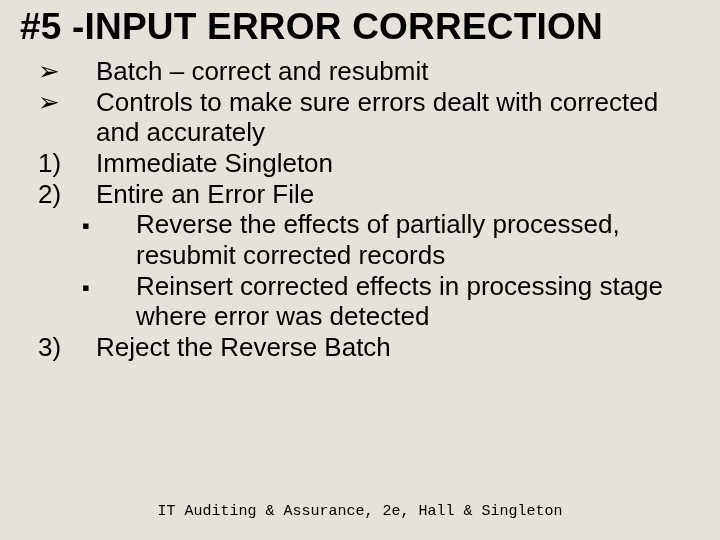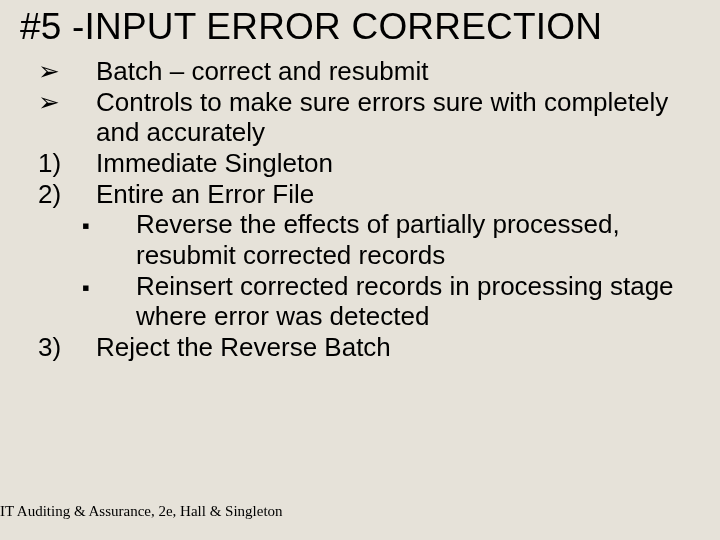--- a/index.html
+++ b/index.html
@@ -14,21 +14,21 @@
   }
   .slide {
     width: 720px;
     height: 540px;
     box-sizing: border-box;
     padding: 6px 20px 0 20px;
     position: relative;
   }
   .title {
     font-size: 37px;
-    font-weight: 400;
+    font-weight: 700;
     letter-spacing: 0.2px;
     margin: 0 0 8px 0;
     font-stretch: condensed;
   }
   .content {
     font-size: 26px;
     line-height: 1.18;
     padding-left: 18px;
   }
   ul, ol {
@@ -66,62 +66,63 @@
     font-size: 26px;
   }
   .arrow-marker {
     font-family: "Arial", sans-serif;
   }
   .footer {
     position: absolute;
     bottom: 20px;
     left: 0;
     width: 720px;
+    text-align: center;
     font-size: 15px;
-    font-family: Liberation Serif, serif;
+    font-family: Liberation Mono, monospace;
   }
 </style>
 </head>
 <body>
 
 <div class="slide">
   <h1 class="title">#5 -INPUT ERROR CORRECTION</h1>
 
   <div class="content">
     <ul class="lvl1">
 
       <li>
         <span class="marker arrow-marker">➢</span>
         <span class="txt">Batch – correct and resubmit</span>
       </li>
 
       <li>
         <span class="marker arrow-marker">➢</span>
-        <span class="txt">Controls to make sure errors sure with completely and accurately</span>
+        <span class="txt">Controls to make sure errors dealt with corrected and accurately</span>
       </li>
 
       <li>
         <span class="marker num">1)</span>
         <span class="txt">Immediate Singleton</span>
       </li>
 
       <li>
         <span class="marker num">2)</span>
         <span class="txt">Entire an Error File</span>
       </li>
 
       <li style="display:block;">
         <ul class="sub">
           <li>
             <span class="marker">▪</span>
             <span class="txt">Reverse the effects of partially processed, resubmit corrected records</span>
           </li>
           <li>
             <span class="marker">▪</span>
-            <span class="txt">Reinsert corrected records in processing stage where error was detected</span>
+            <span class="txt">Reinsert corrected effects in processing stage where error was detected</span>
           </li>
         </ul>
       </li>
 
       <li>
         <span class="marker num">3)</span>
         <span class="txt">Reject the Reverse Batch</span>
       </li>
 
     </ul>

